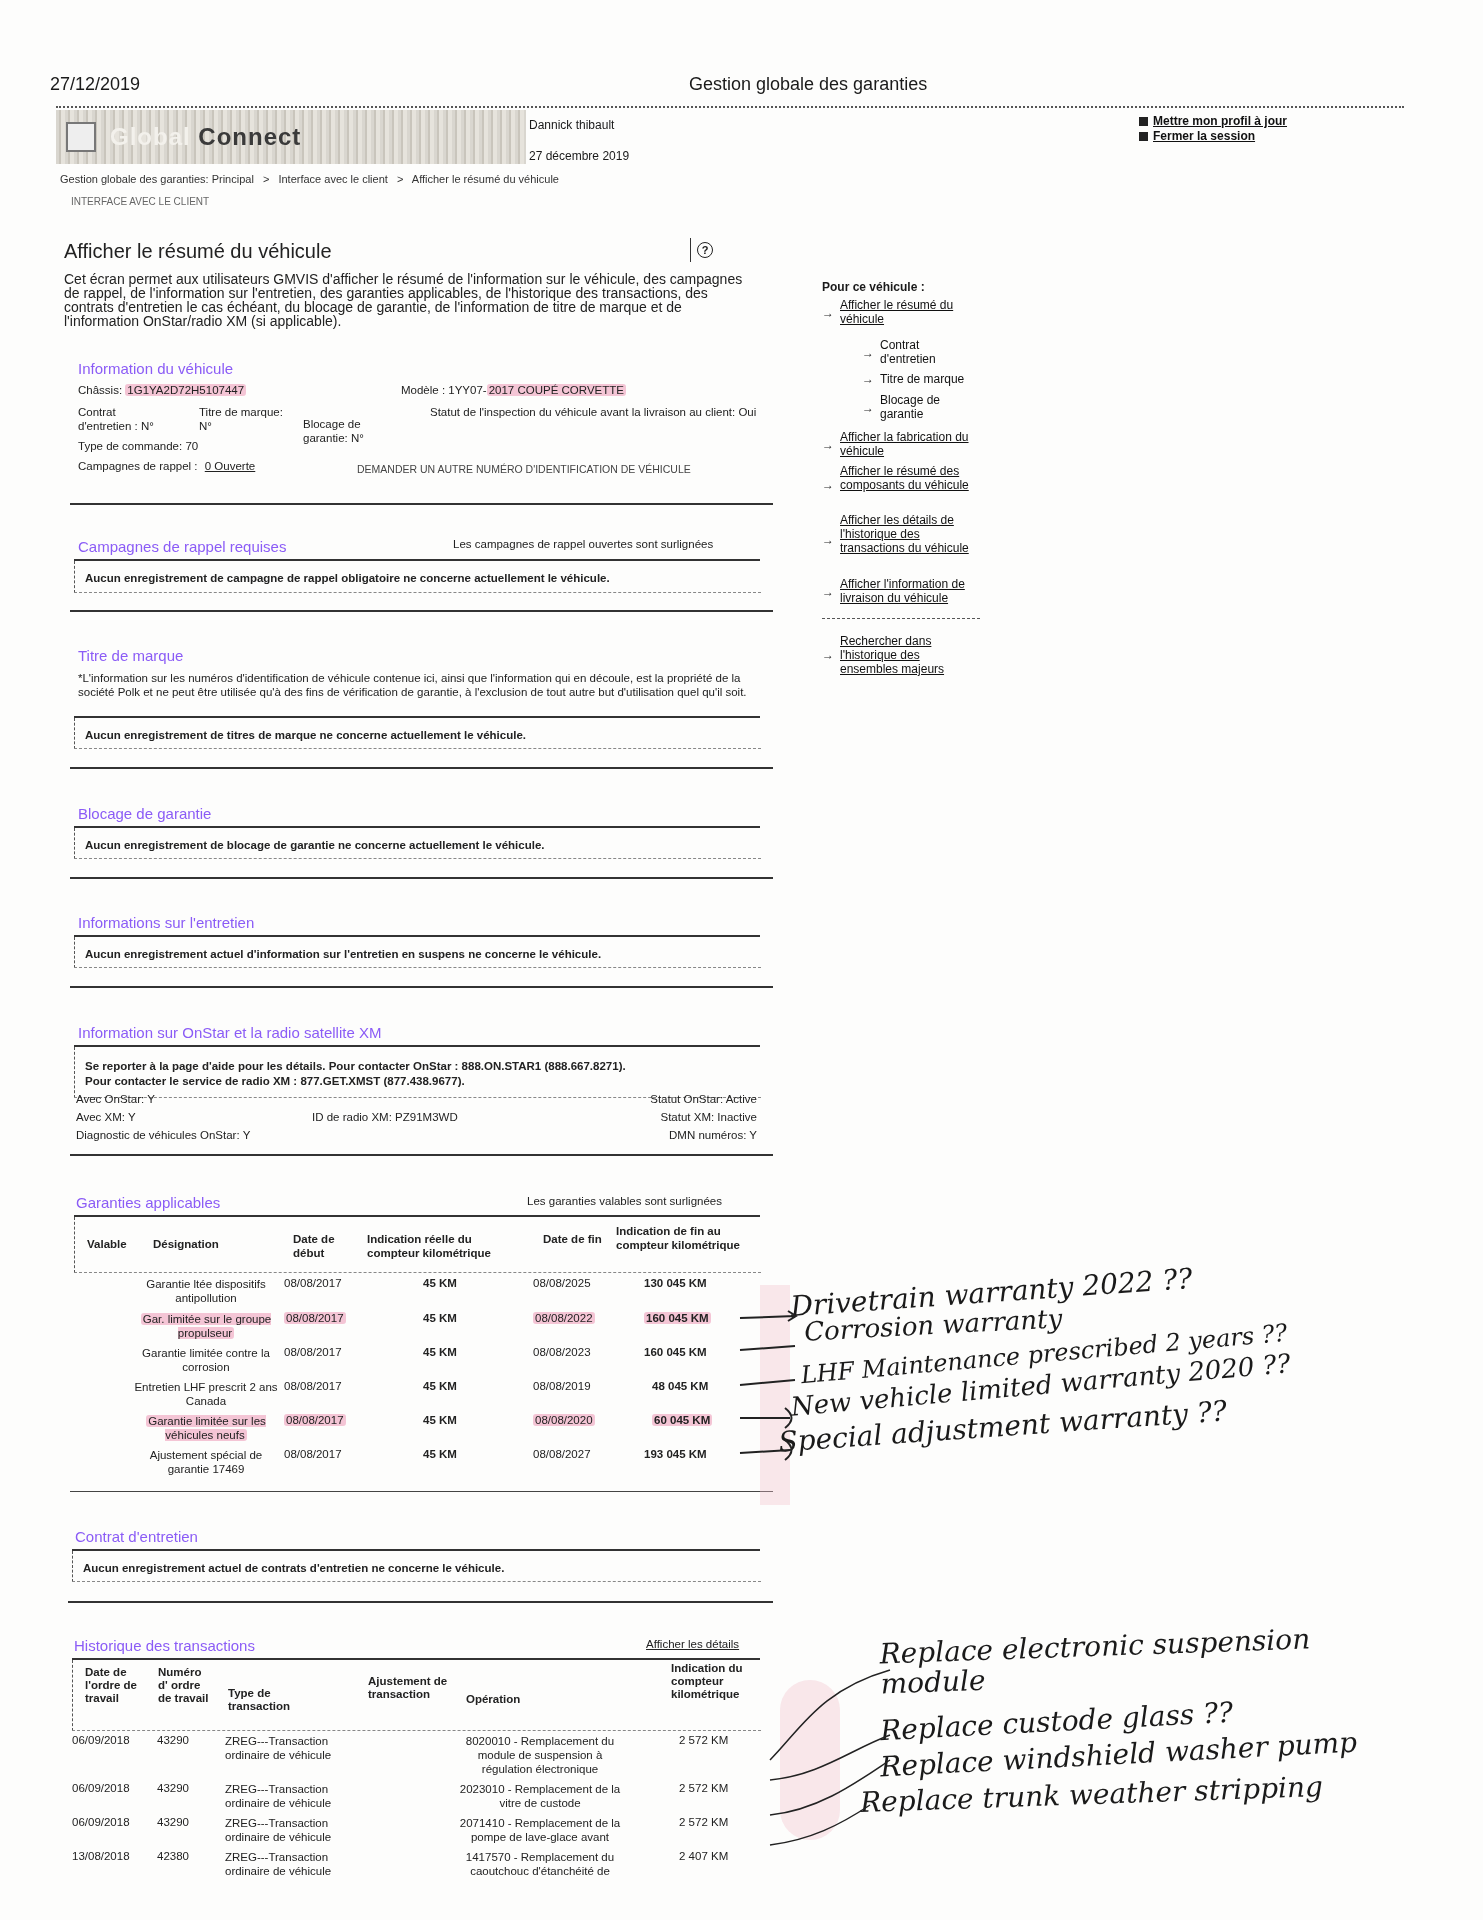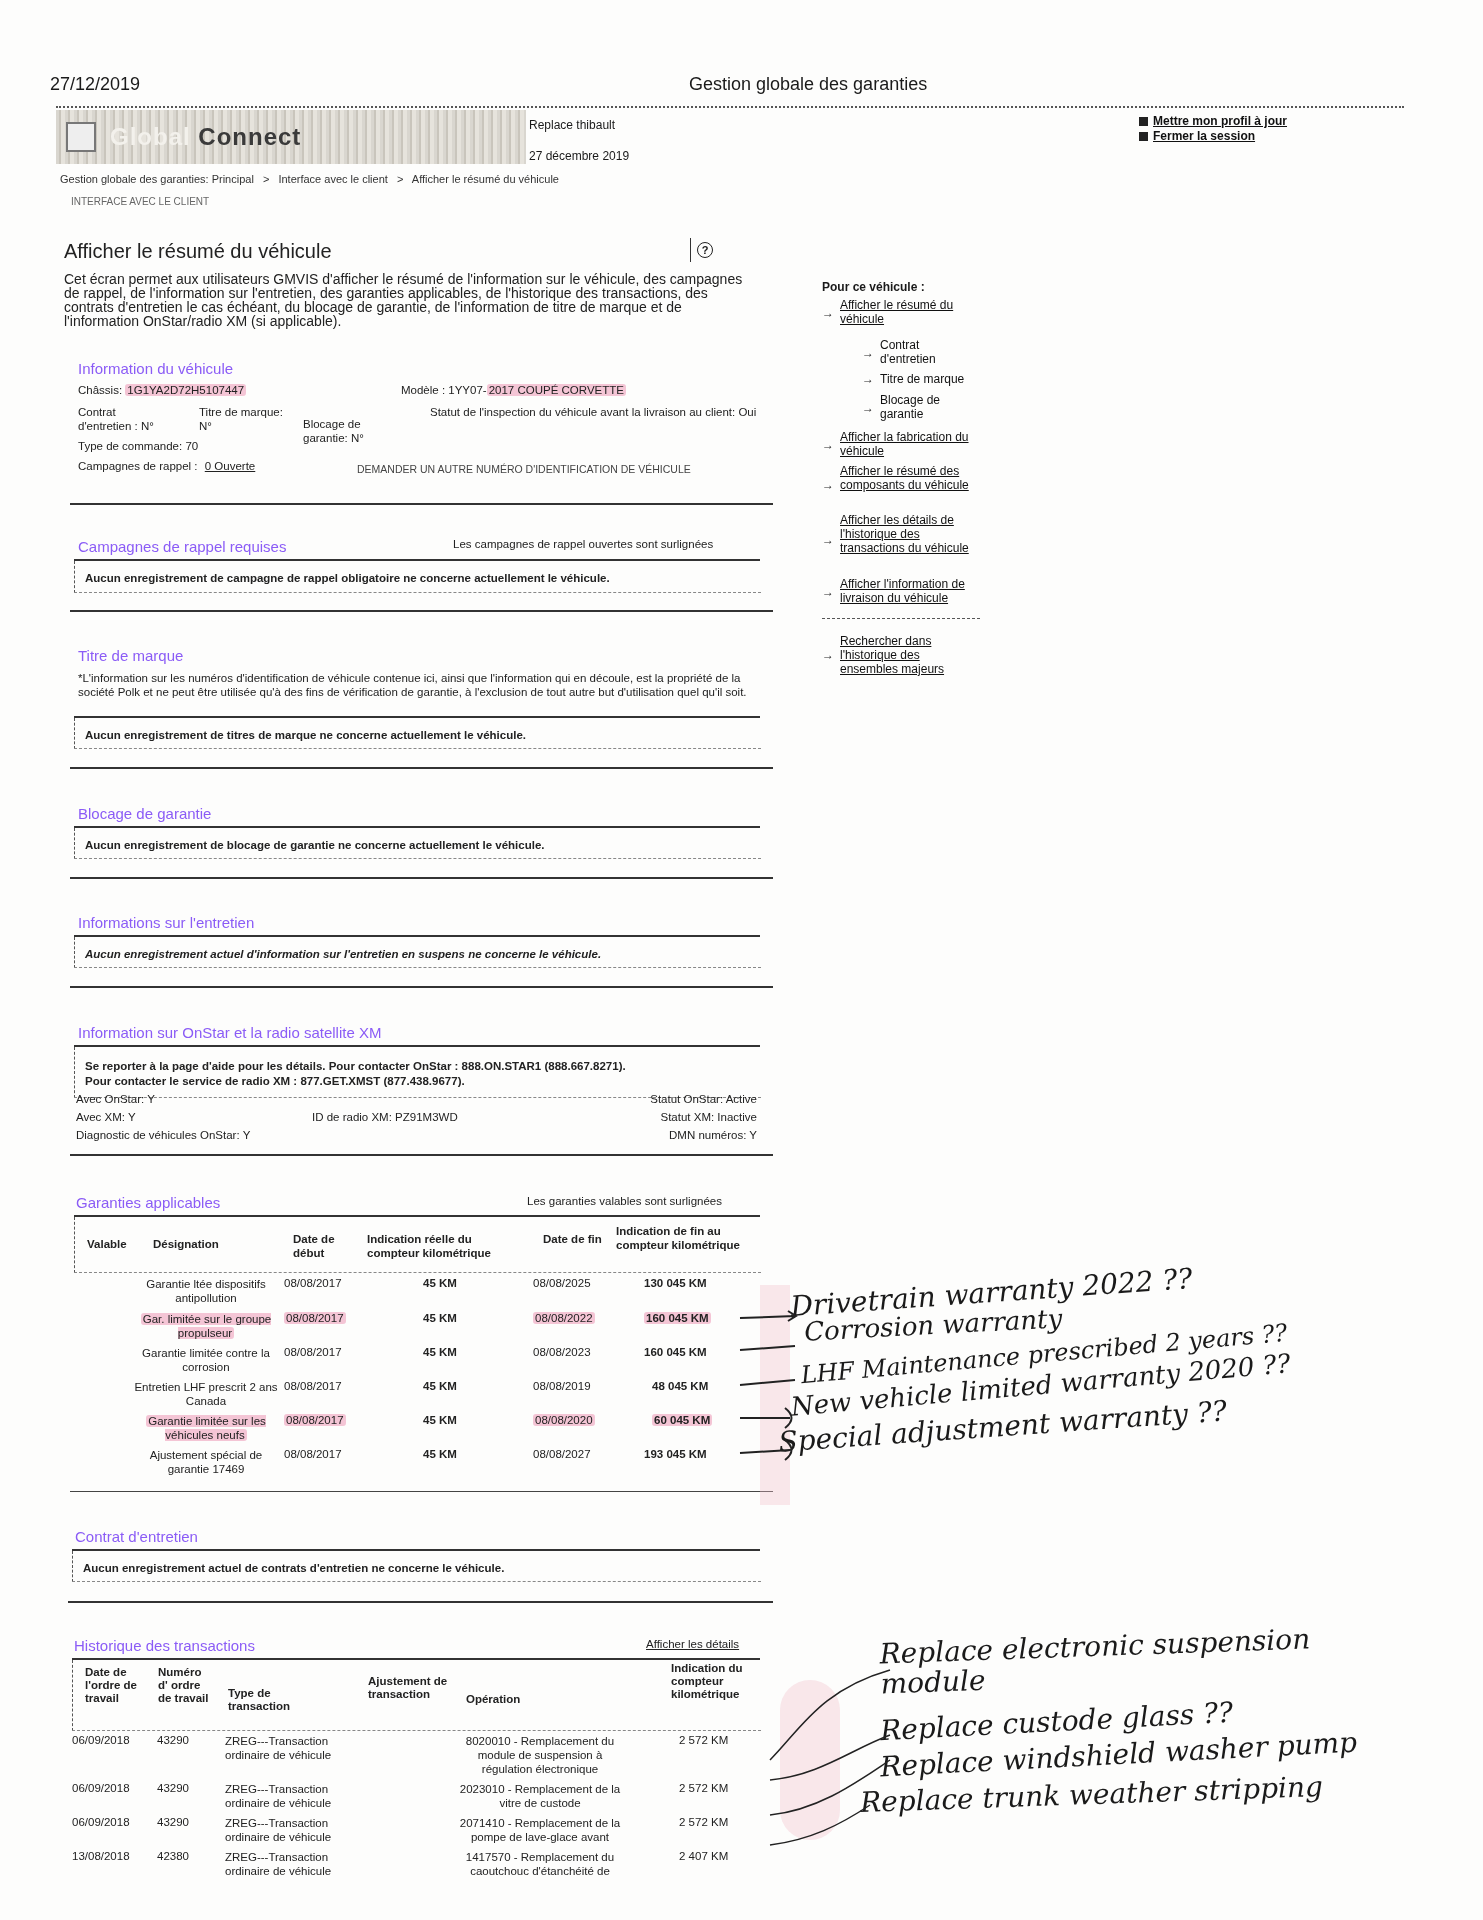--- a/index.html
+++ b/index.html
@@ -59,21 +59,21 @@
 <div class="abs print-title">Gestion globale des garanties</div>
 <div class="abs top-rule"></div>
 
 <div class="abs logo">
   <div class="logo-box"></div>
   <div class="logo-text">
     <span class="faded">Global</span>
     <span>Connect</span>
   </div>
 </div>
-<div class="abs user-name">Replace thibault</div>
+<div class="abs user-name">Dannick thibault</div>
 <div class="abs user-date">27 décembre 2019</div>
 <div class="abs top-link tl1">
   <span class="ico"></span><span>Mettre mon profil à jour</span>
 </div>
 <div class="abs top-link tl2">
   <span class="ico"></span><span>Fermer la session</span>
 </div>
 
 <div class="abs breadcrumb">
   <span>Gestion globale des garanties: Principal</span>
@@ -121,21 +121,21 @@
 <div class="abs box" style="left:74px;top:718px;width:676px;height:30px;line-height:34px;">Aucun enregistrement de titres de marque ne concerne actuellement le véhicule.</div>
 <div class="abs sep" style="left:70px;top:767px;width:703px;"></div>
 
 <div class="abs section-title" style="left:78px;top:805px;">Blocage de garantie</div>
 <div class="abs box-rule" style="left:74px;top:826px;width:686px;"></div>
 <div class="abs box" style="left:74px;top:828px;width:676px;height:30px;line-height:34px;">Aucun enregistrement de blocage de garantie ne concerne actuellement le véhicule.</div>
 <div class="abs sep" style="left:70px;top:877px;width:703px;"></div>
 
 <div class="abs section-title" style="left:78px;top:914px;">Informations sur l'entretien</div>
 <div class="abs box-rule" style="left:74px;top:935px;width:686px;"></div>
-<div class="abs box" style="left:74px;top:937px;width:676px;height:30px;line-height:34px;font-style:italic;">Aucun enregistrement actuel d'information sur l'entretien en suspens ne concerne le véhicule.</div>
+<div class="abs box" style="left:74px;top:937px;width:676px;height:30px;line-height:34px;">Aucun enregistrement actuel d'information sur l'entretien en suspens ne concerne le véhicule.</div>
 <div class="abs sep" style="left:70px;top:986px;width:703px;"></div>
 
 <div class="abs section-title" style="left:78px;top:1024px;">Information sur OnStar et la radio satellite XM</div>
 <div class="abs box-rule" style="left:74px;top:1045px;width:686px;"></div>
 <div class="abs box" style="left:74px;top:1047px;width:676px;height:38px;padding-top:12px;line-height:15px;">
   <div>Se reporter à la page d'aide pour les détails. Pour contacter OnStar : 888.ON.STAR1 (888.667.8271).</div>
   <div>Pour contacter le service de radio XM : 877.GET.XMST (877.438.9677).</div>
 </div>
 <div class="abs vi" style="left:76px;top:1093px;">Avec OnStar: Y</div>
 <div class="abs vi" style="left:625px;top:1093px;width:132px;text-align:right;">Statut OnStar: Active</div>

